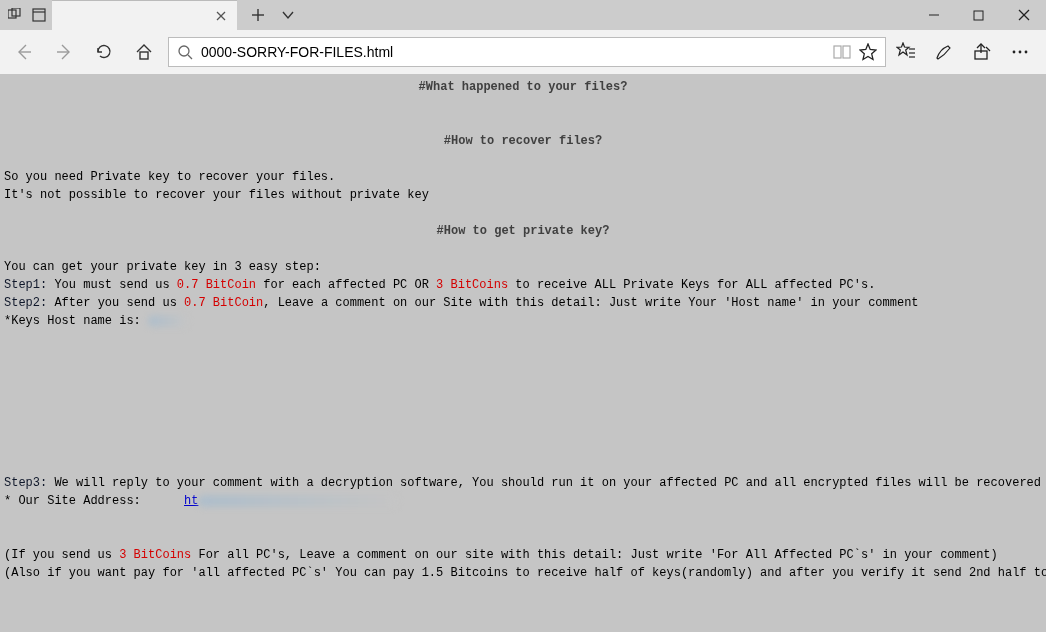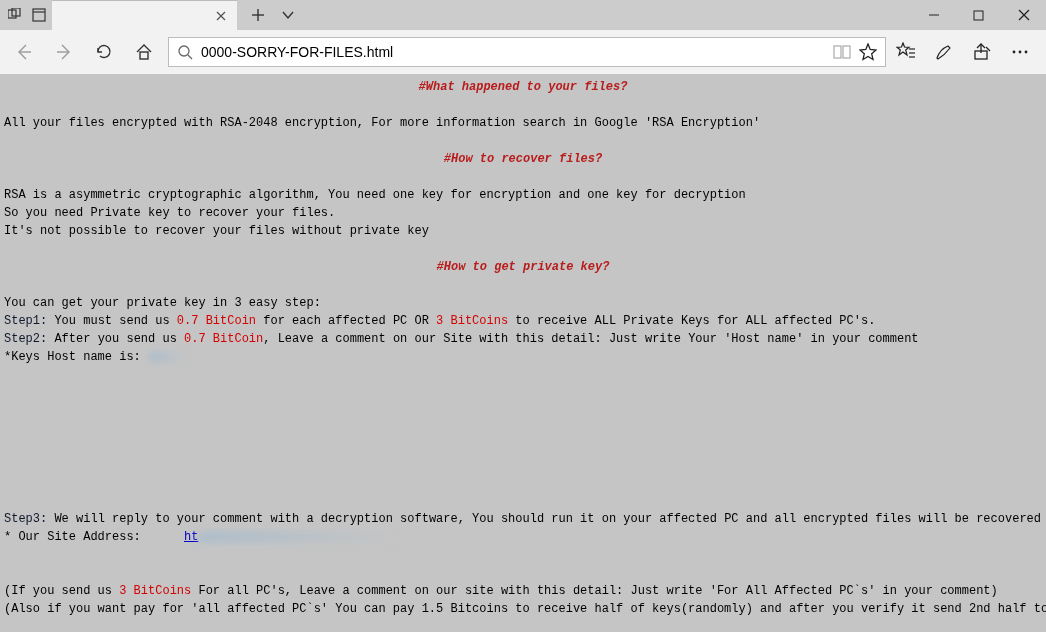--- a/index.html
+++ b/index.html
@@ -129,21 +129,21 @@
 }
 .content {
   font-family: "Courier New", monospace;
   font-size: 12px;
   color: #000;
   padding: 4px;
   white-space: nowrap;
   line-height: 1.5;
 }
 .content .center { text-align: center; }
-.redb { color: #b91c1c; font-weight: bold; font-style: italic; }
+.redb { color: #404040; font-weight: bold; }
 .red { color: #d40000; }
 .mag { color: #0f172a; }
 .blue { color: #0000cc; text-decoration: underline; margin-left: 36px; }
 .blur {
   display: inline-block;
   width: 200px;
   height: 12px;
   background: linear-gradient(90deg, #aebecb, #c5c5c5);
   border-radius: 6px;
   filter: blur(3px);
@@ -288,25 +288,23 @@
           <circle cx="16" cy="10" r="1.4" fill="#222"></circle>
         </svg>
     </span>
   </div>
 </div>
 
 <div class="content-wrap">
   <div class="content">
     <div class="center redb">#What happened to your files?</div>
     <br>
-    <div>All your files encrypted with RSA-2048 encryption, For more information search in Google 'RSA Encryption'</div>
     <br>
     <div class="center redb">#How to recover files?</div>
     <br>
-    <div>RSA is a asymmetric cryptographic algorithm, You need one key for encryption and one key for decryption</div>
     <div>So you need Private key to recover your files.</div>
     <div>It's not possible to recover your files without private key</div>
     <br>
     <div class="center redb">#How to get private key?</div>
     <br>
     <div>You can get your private key in 3 easy step:</div>
     <div><span class="mag">Step1:</span><span> You must send us </span><span class="red">0.7 BitCoin</span><span> for each affected PC OR </span><span class="red">3 BitCoins</span><span>  to receive ALL Private Keys for ALL affected PC's.</span></div>
     <div><span class="mag">Step2:</span><span> After you send us </span><span class="red">0.7 BitCoin</span><span>, Leave a comment on our Site with this detail: Just write Your 'Host name' in your comment</span></div>
     <div><span>*Keys Host name is: </span><span class="blur short"></span></div>
     <br><br><br><br><br><br><br><br>

